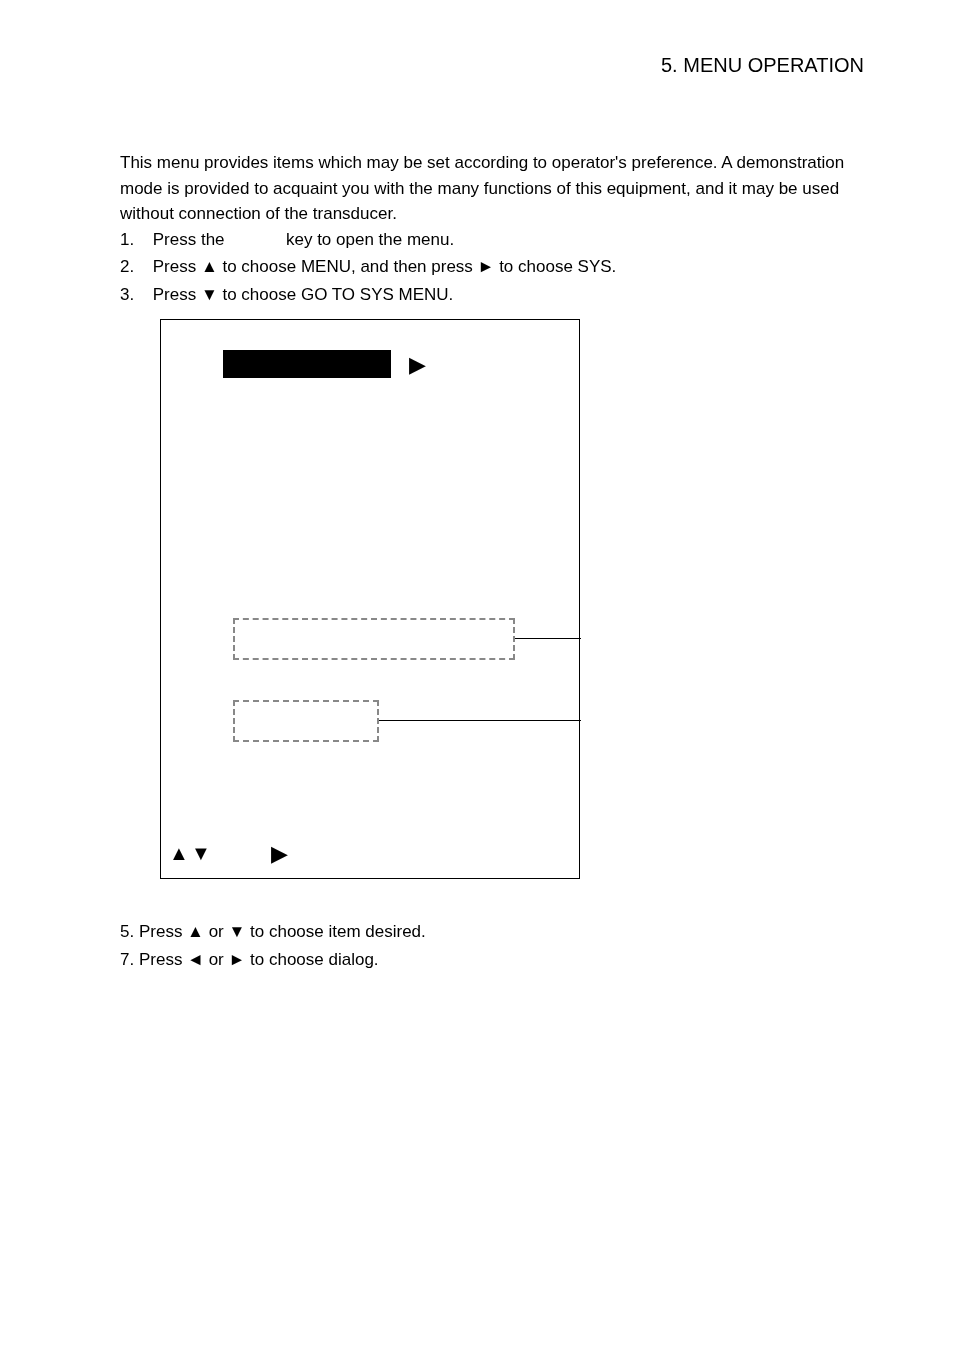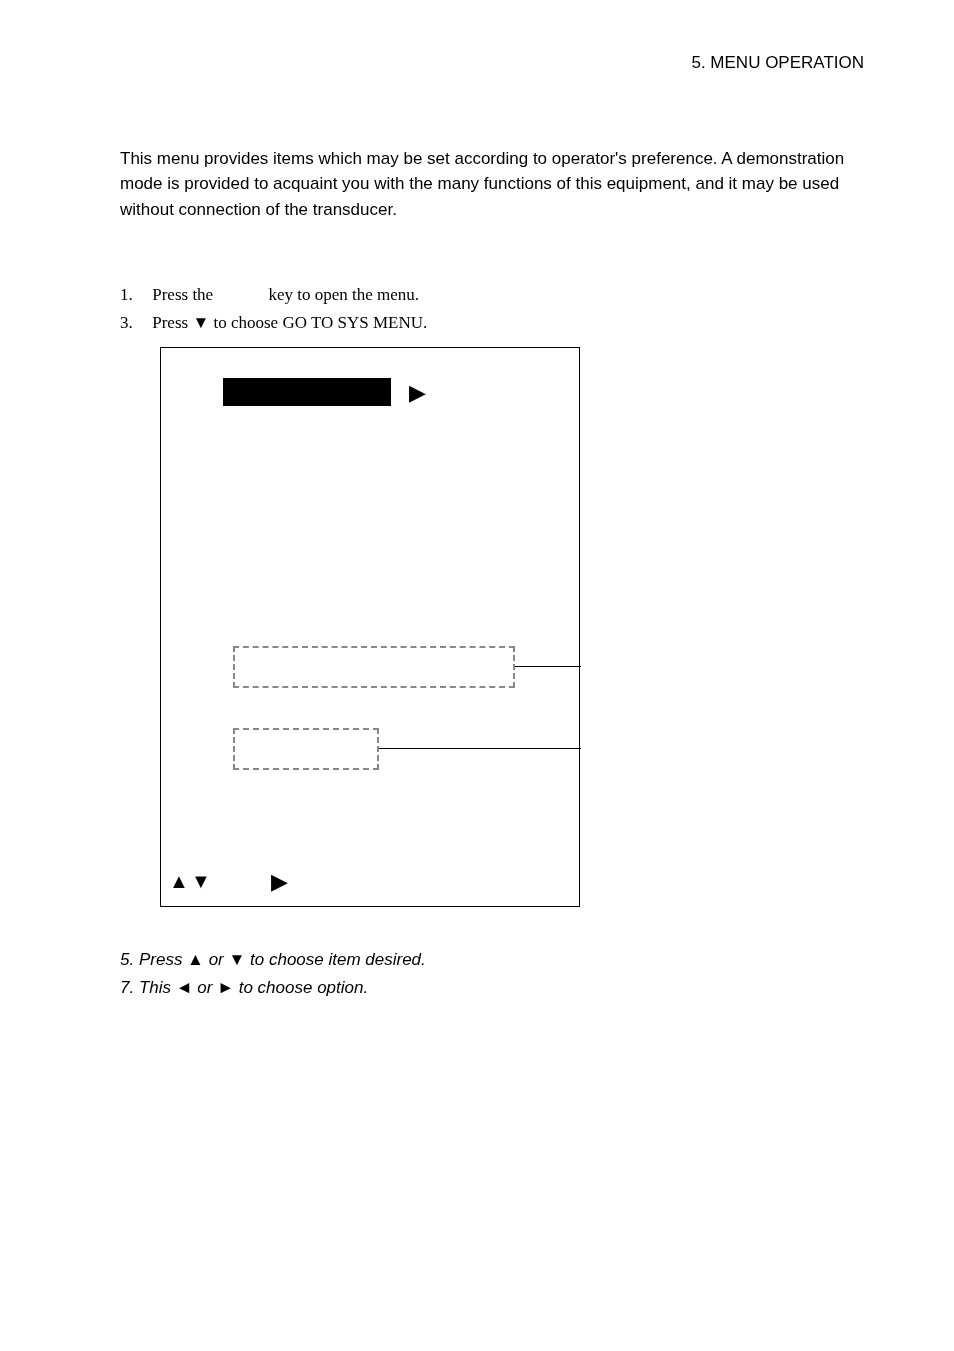--- a/index.html
+++ b/index.html
@@ -14,33 +14,31 @@
       color: #000;
       background: #fff;
       width: 954px;
       height: 1351px;
       padding: 50px 90px 50px 120px;
       position: relative;
     }
     .header {
       text-align: right;
       margin-bottom: 70px;
-      font-size: 17px;
+      font-size: 20px;
     }
     .intro {
-      margin-bottom: 60px;
       line-height: 1.5;
     }
     .steps {
       list-style: none;
       margin-bottom: 12px;
     }
     .steps li {
       margin-bottom: 2px;
-      font-family: Liberation Serif, serif;
     }
     .steps .num {
       display: inline-block;
       width: 28px;
     }
     .diagram-container {
       margin-left: 40px;
       margin-bottom: 40px;
     }
     .diagram {
@@ -111,35 +109,38 @@
       position: absolute;
       left: 110px;
       bottom: 8px;
       font-size: 22px;
     }
     .steps2 {
       list-style: none;
     }
     .steps2 li {
       margin-bottom: 2px;
-      font-style: italic;
     }
   </style>
 </head>
 <body>
 
 <div class="header">5.  MENU  OPERATION</div>
 
 <div class="intro">This menu provides items which may be set according to operator's preference. A demonstration mode is provided to acquaint you with the many functions of this equipment, and it may be used without connection of the transducer.</div>
 
 <ol class="steps">
   <li>
     <span class="num">1.</span>
     <span>Press the</span>&nbsp;&nbsp;&nbsp;&nbsp;&nbsp;&nbsp;&nbsp;&nbsp;&nbsp;&nbsp;&nbsp;&nbsp;
     <span>key to open the menu.</span>
+  </li>
+  <li>
+    <span class="num">2.</span>
+    <span>Press ▲ to choose MENU, and then press ► to choose SYS.</span>
   </li>
   <li>
     <span class="num">3.</span>
     <span>Press ▼ to choose GO TO SYS MENU.</span>
   </li>
 </ol>
 
 <div class="diagram-container">
   <div class="diagram">
     <div class="black-box"></div>
@@ -154,15 +155,15 @@
   </div>
 </div>
 
 <ol class="steps2">
   <li>
     <span class="num">5.</span>
     <span>Press ▲ or ▼ to choose item desired.</span>
   </li>
   <li>
     <span class="num">7.</span>
-    <span>This ◄ or ► to choose option.</span>
+    <span>Press ◄ or ► to choose dialog.</span>
   </li>
 </ol>
 
 </body></html>

